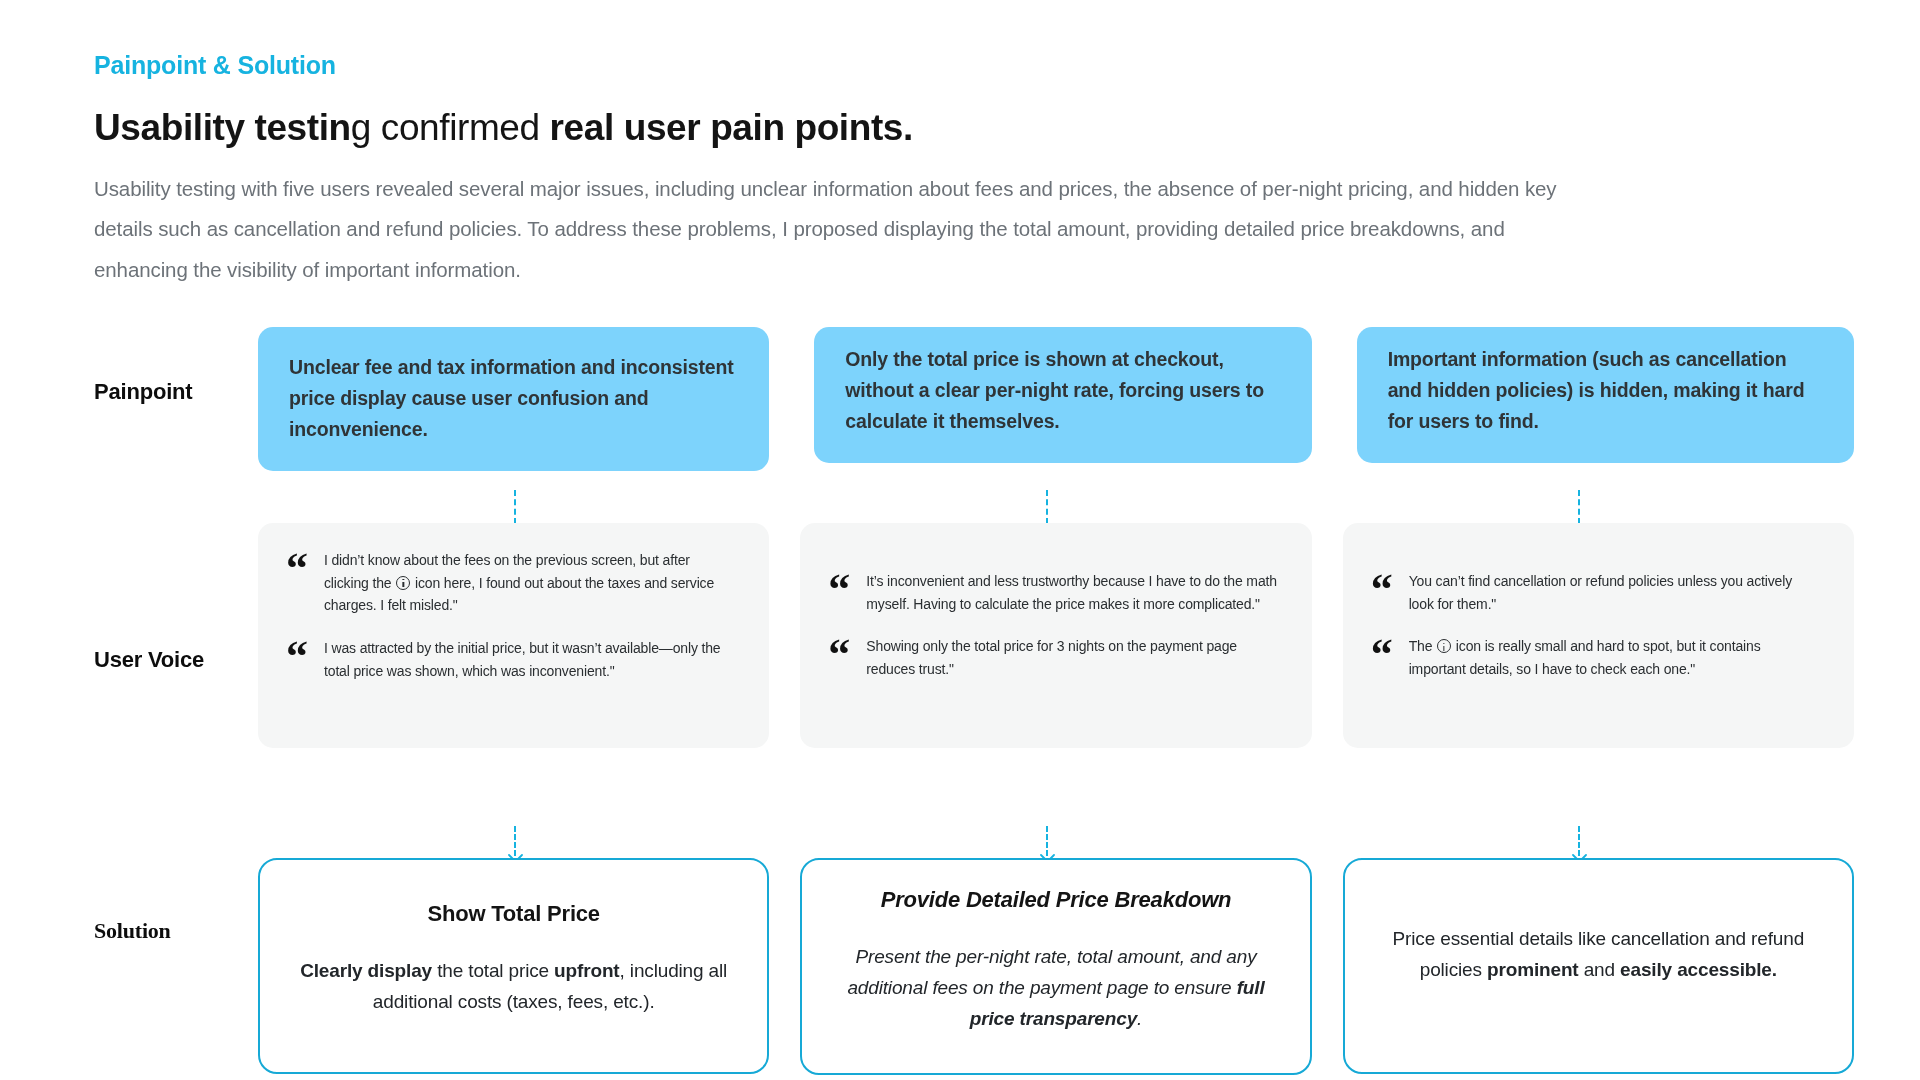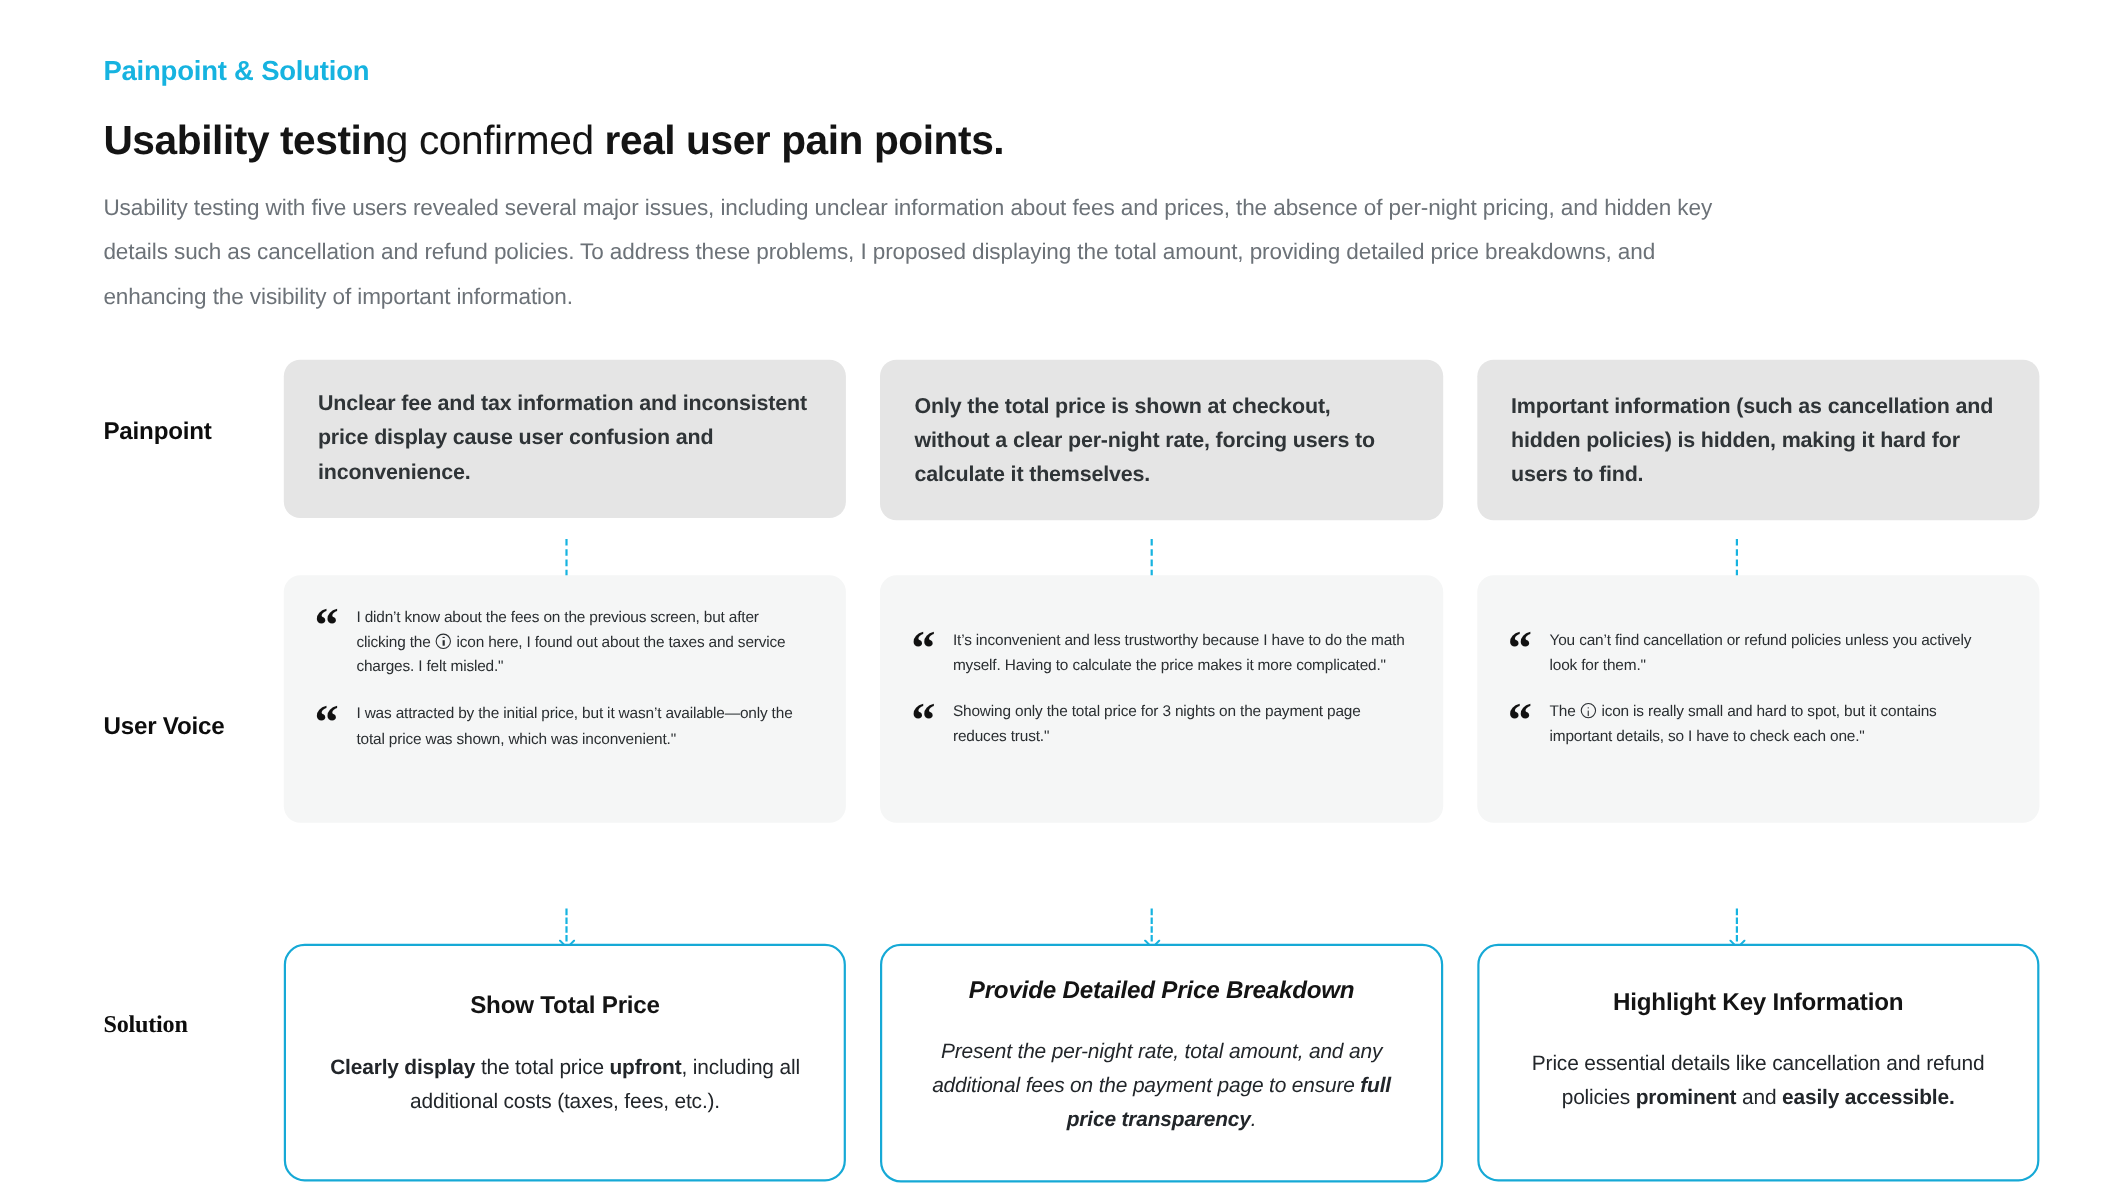--- a/index.html
+++ b/index.html
@@ -57,33 +57,33 @@
     letter-spacing:-0.2px;
     padding-top:0;
   }
   .cols { display:flex; gap:31px; flex:1; }
   .col { flex:1 1 0; min-width:0; position:relative; }
 
   
   .row-painpoint { height:166px; }
   .row-painpoint .row-label { padding-top:52px; }
   .card-pain {
-    background:#e5e5e5;
+    background:#7dd3fc;
     border-radius:15px;
     padding:25px 31px 27px 31px;
     min-height:136px;
   }
   .card-pain .txt {
     font-size:19.5px;
     line-height:1.58;
     font-weight:bold;
     color:#2f3437;
     letter-spacing:-0.15px;
   }
-  .col-2 .card-pain, .col-3 .card-pain { padding-top:27px; }
+  .col-2 .card-pain, .col-3 .card-pain { padding-top:17px;margin-left:14px; }
 
   
   .row-voice { height:300px; margin-top:30px; }
   .row-voice .row-label { padding-top:124px; }
   .card-voice {
     background:#f5f6f6;
     border-radius:15px;
     padding:26px 34px 28px 28px;
     min-height:225px;
   }
@@ -297,21 +297,20 @@
 
         <div class="col col-2">
           <div class="card-solution">
             <div class="sol-title">Provide Detailed Price Breakdown</div>
             <div class="sol-body"><span>Present the per-night rate, total amount, and any additional fees on the payment page to ensure </span><b>full price transparency</b><span>.</span></div>
           </div>
         </div>
 
         <div class="col col-3">
           <div class="card-solution">
-            <div class="sol-title">Highlight Key Information</div>
             <div class="sol-body"><span>Price essential details like cancellation and refund policies </span><b>prominent</b><span> and </span><b>easily accessible.</b></div>
           </div>
         </div>
 
       </div>
     </div>
 
   </div>
 </div>
 

